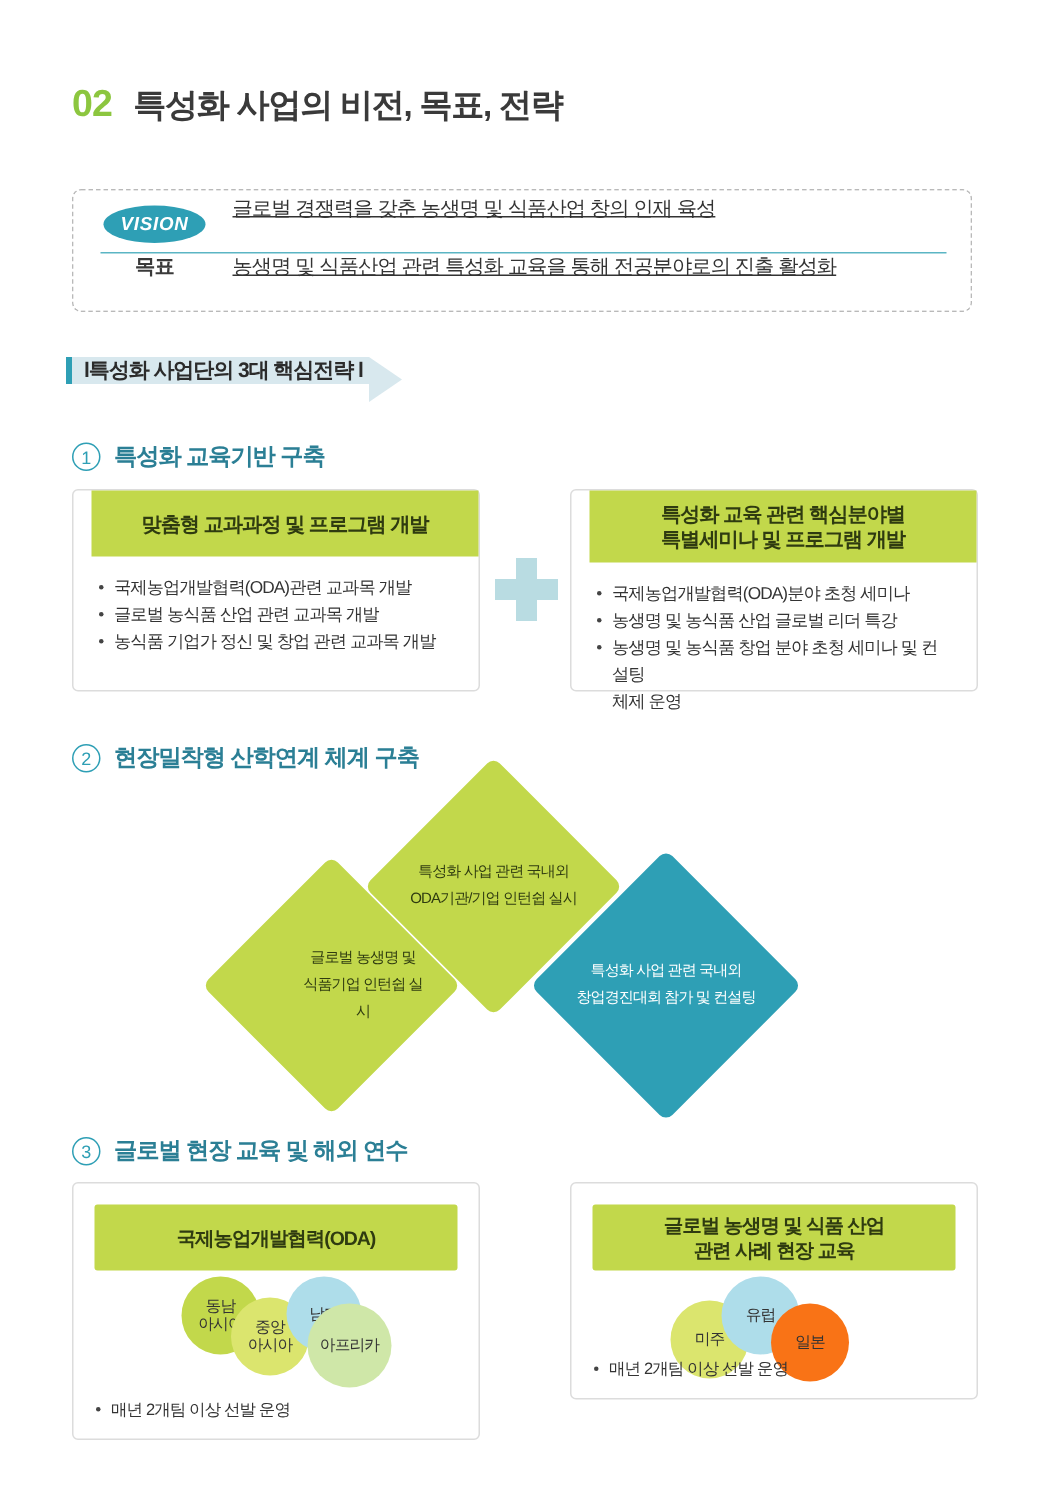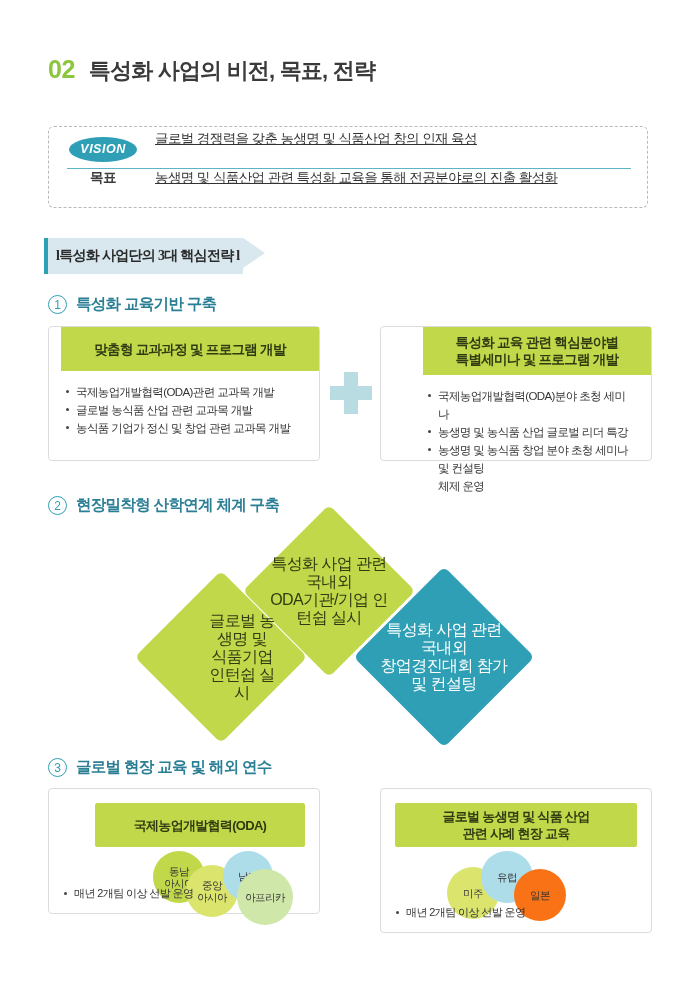--- a/index.html
+++ b/index.html
@@ -108,24 +108,23 @@
     color: #333333;
     letter-spacing: -0.6px;
     text-decoration: underline;
   }
 
   
   .banner {
     position: absolute;
     left: 44px;
     top: 238px;
-    height: 36px;
+    height: 18px;
     display: flex;
     align-items: stretch;
-    font-family: Liberation Serif, serif;
   }
   .banner-bar {
     width: 4px;
     background: #2e9fb5;
   }
   .banner-body {
     background: #d8e8ee;
     display: flex;
     align-items: center;
     padding: 0 4px 0 8px;
@@ -175,21 +174,21 @@
 
   
   .card {
     position: absolute;
     border: 1px solid #dcdcdc;
     border-radius: 4px;
     background: #ffffff;
     box-sizing: border-box;
   }
   .card1 { left: 48px; top: 326px; width: 272px; height: 135px; }
-  .card2 { left: 380px; top: 326px; width: 272px; height: 135px; padding-left: 30px; }
+  .card2 { left: 380px; top: 326px; width: 272px; height: 135px; }
   .card-head {
     height: 44px;
     background: #c2d84b;
     display: flex;
     flex-direction: column;
     align-items: center;
     justify-content: center;
     color: #2f3b10;
     font-size: 13.5px;
     font-weight: bold;
@@ -249,36 +248,36 @@
     left: 0; top: 0;
     width: 100%;
     height: 100%;
     transform: rotate(45deg);
     border-radius: 6px;
   }
   .diamond .dlabel {
     position: relative;
     z-index: 2;
     text-align: center;
-    font-size: 16px;
+    font-size: 10px;
     letter-spacing: -0.6px;
     line-height: 18px;
   }
   .d1 { left: 160px; top: 596px; width: 122px; height: 122px; }
   .d1 .shape { background: #c2d84b; }
   .d1 .dlabel { color: #2f3b10; margin-left: 42px; }
   .d2 { left: 268px; top: 530px; width: 122px; height: 122px; }
   .d2 .shape { background: #c2d84b; }
   .d2 .dlabel { color: #2f3b10; }
   .d3 { left: 380px; top: 593px; width: 128px; height: 128px; }
   .d3 .shape { background: #2e9fb5; }
   .d3 .dlabel { color: #ffffff; }
 
   
-  .card3 { left: 48px; top: 788px; width: 272px; height: 126px; padding-left: 32px; }
+  .card3 { left: 48px; top: 788px; width: 272px; height: 172px; }
   .card4 { left: 380px; top: 788px; width: 272px; height: 145px; }
   .green-head {
     margin: 14px 14px 0 14px;
     height: 44px;
     background: #c2d84b;
     border-radius: 2px;
     display: flex;
     flex-direction: column;
     align-items: center;
     justify-content: center;

